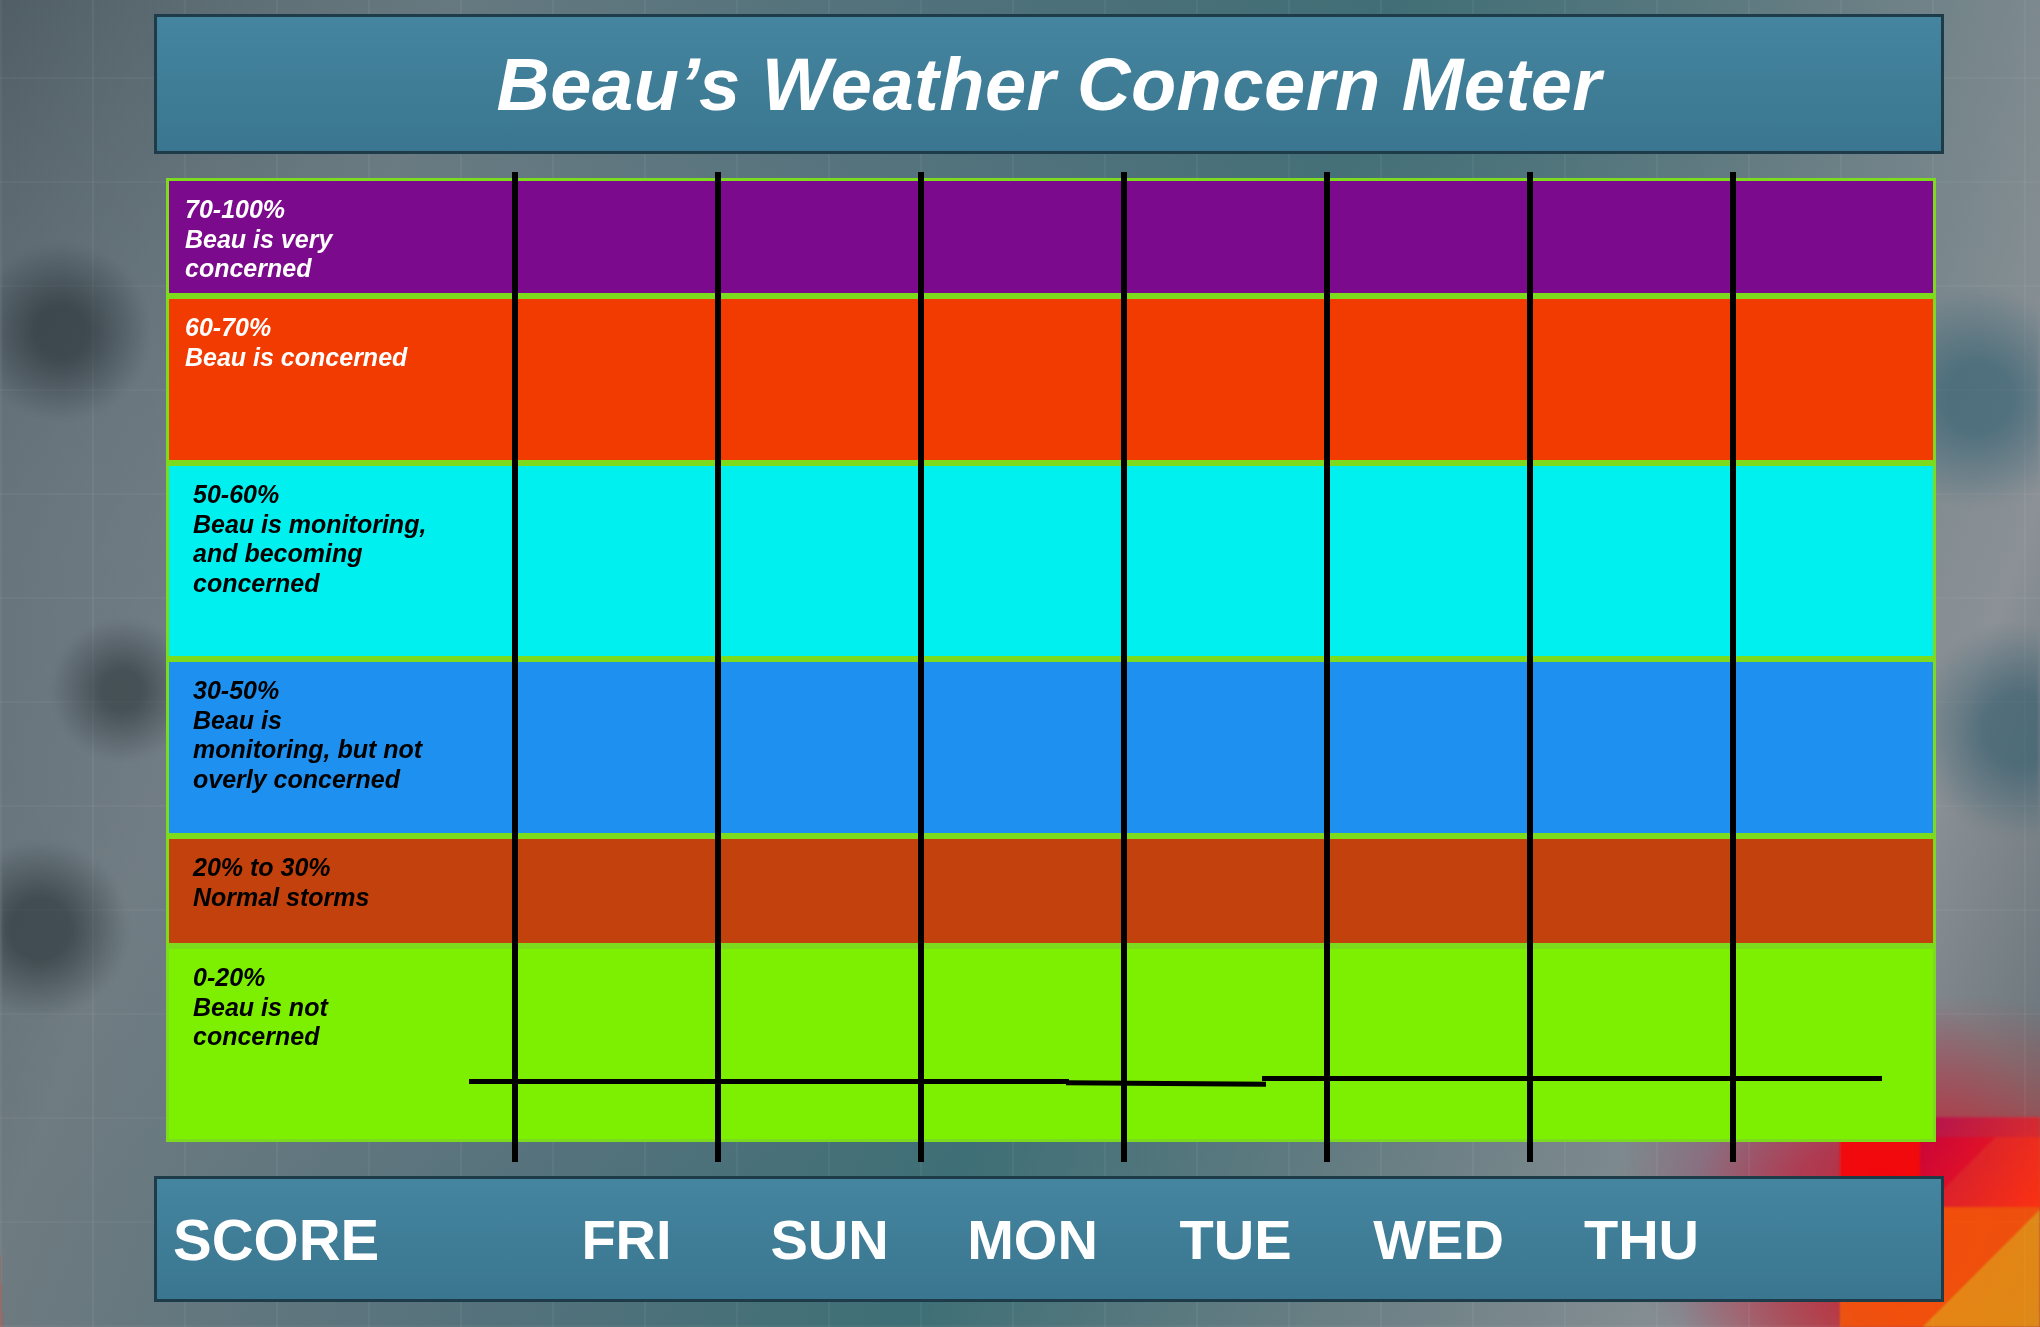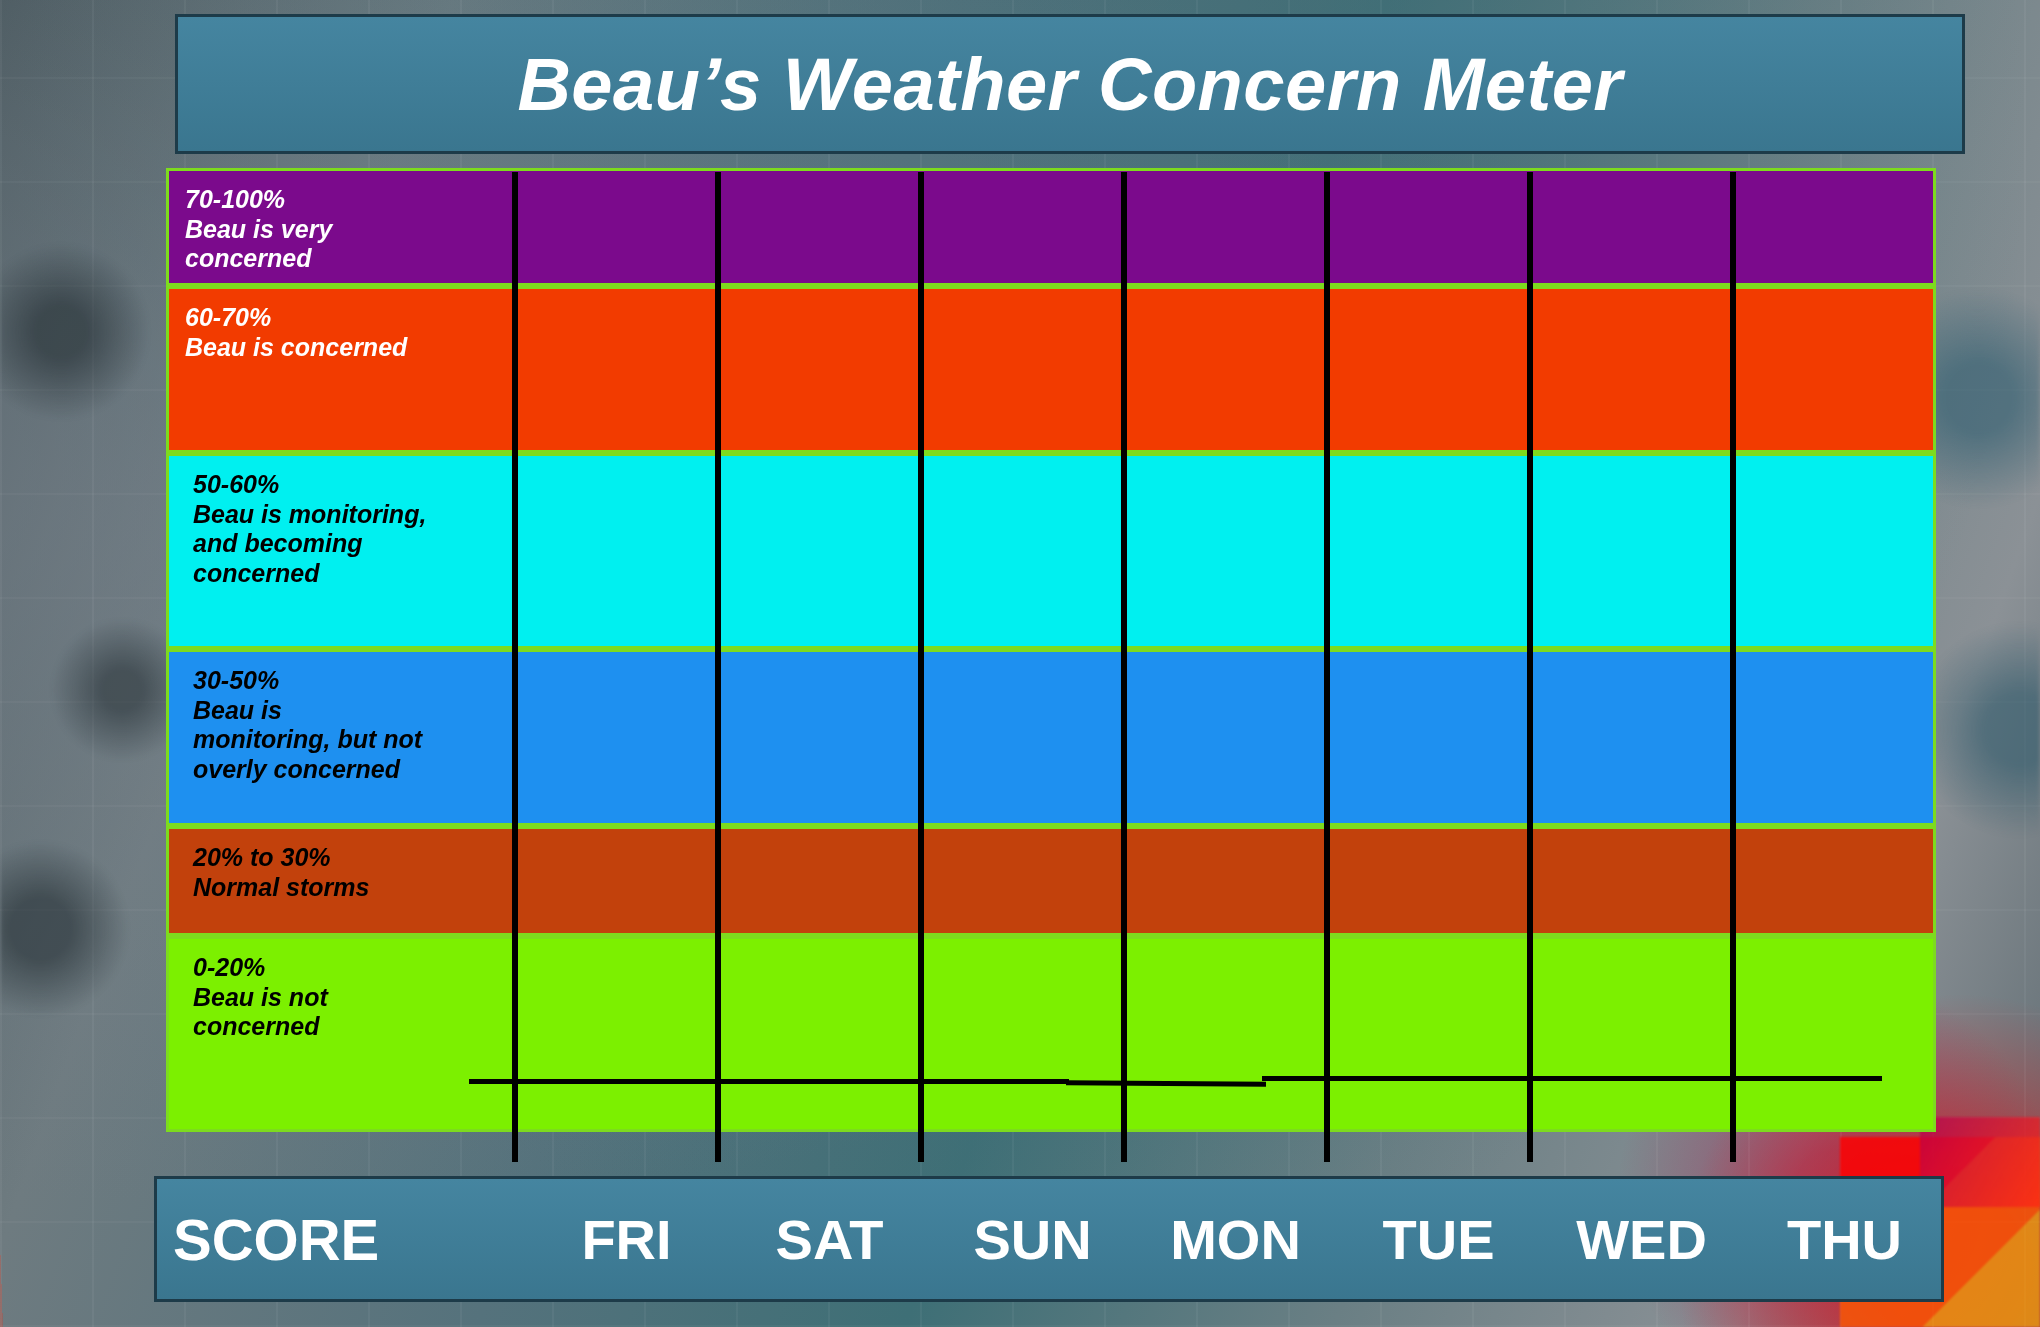--- a/index.html
+++ b/index.html
@@ -81,36 +81,35 @@
   }
   #title-bar {
     left: 154px;
     top: 14px;
     width: 1790px;
     height: 140px;
     display: flex;
     align-items: center;
     justify-content: center;
     background: linear-gradient(180deg, #4585a0 0%, #3a768f 100%);
-    margin-left: 21px;
   }
   #title-text {
     color: #ffffff;
     font-size: 74px;
     font-weight: bold;
     font-style: italic;
     letter-spacing: 0.5px;
     white-space: nowrap;
   }
 
   
   #grid {
     position: absolute;
     left: 166px;
-    top: 168px;
+    top: 178px;
     width: 1770px;
     height: 982px;
     box-sizing: border-box;
   }
   .band {
     position: absolute;
     left: 0;
     width: 1770px;
     box-sizing: border-box;
     border: 3px solid #7ddb1e;
@@ -238,20 +237,19 @@
     <div class="col-line" style="left:1564px;"></div>
 
     <div class="score-line" style="left:303px; top:901px; width:600px;"></div>
     <div class="score-line" style="left:900px; top:903px; width:200px; transform:rotate(0.4deg);"></div>
     <div class="score-line" style="left:1096px; top:898px; width:620px;"></div>
   </div>
 
   <div id="footer" class="panel">
     <div class="foot-cell score">SCORE</div>
     <div class="foot-cell day">FRI</div>
-    <div class="foot-cell day">SAT</div>
     <div class="foot-cell day">SUN</div>
     <div class="foot-cell day">MON</div>
     <div class="foot-cell day">TUE</div>
     <div class="foot-cell day">WED</div>
     <div class="foot-cell day">THU</div>
   </div>
 </div>
 
 </body></html>

